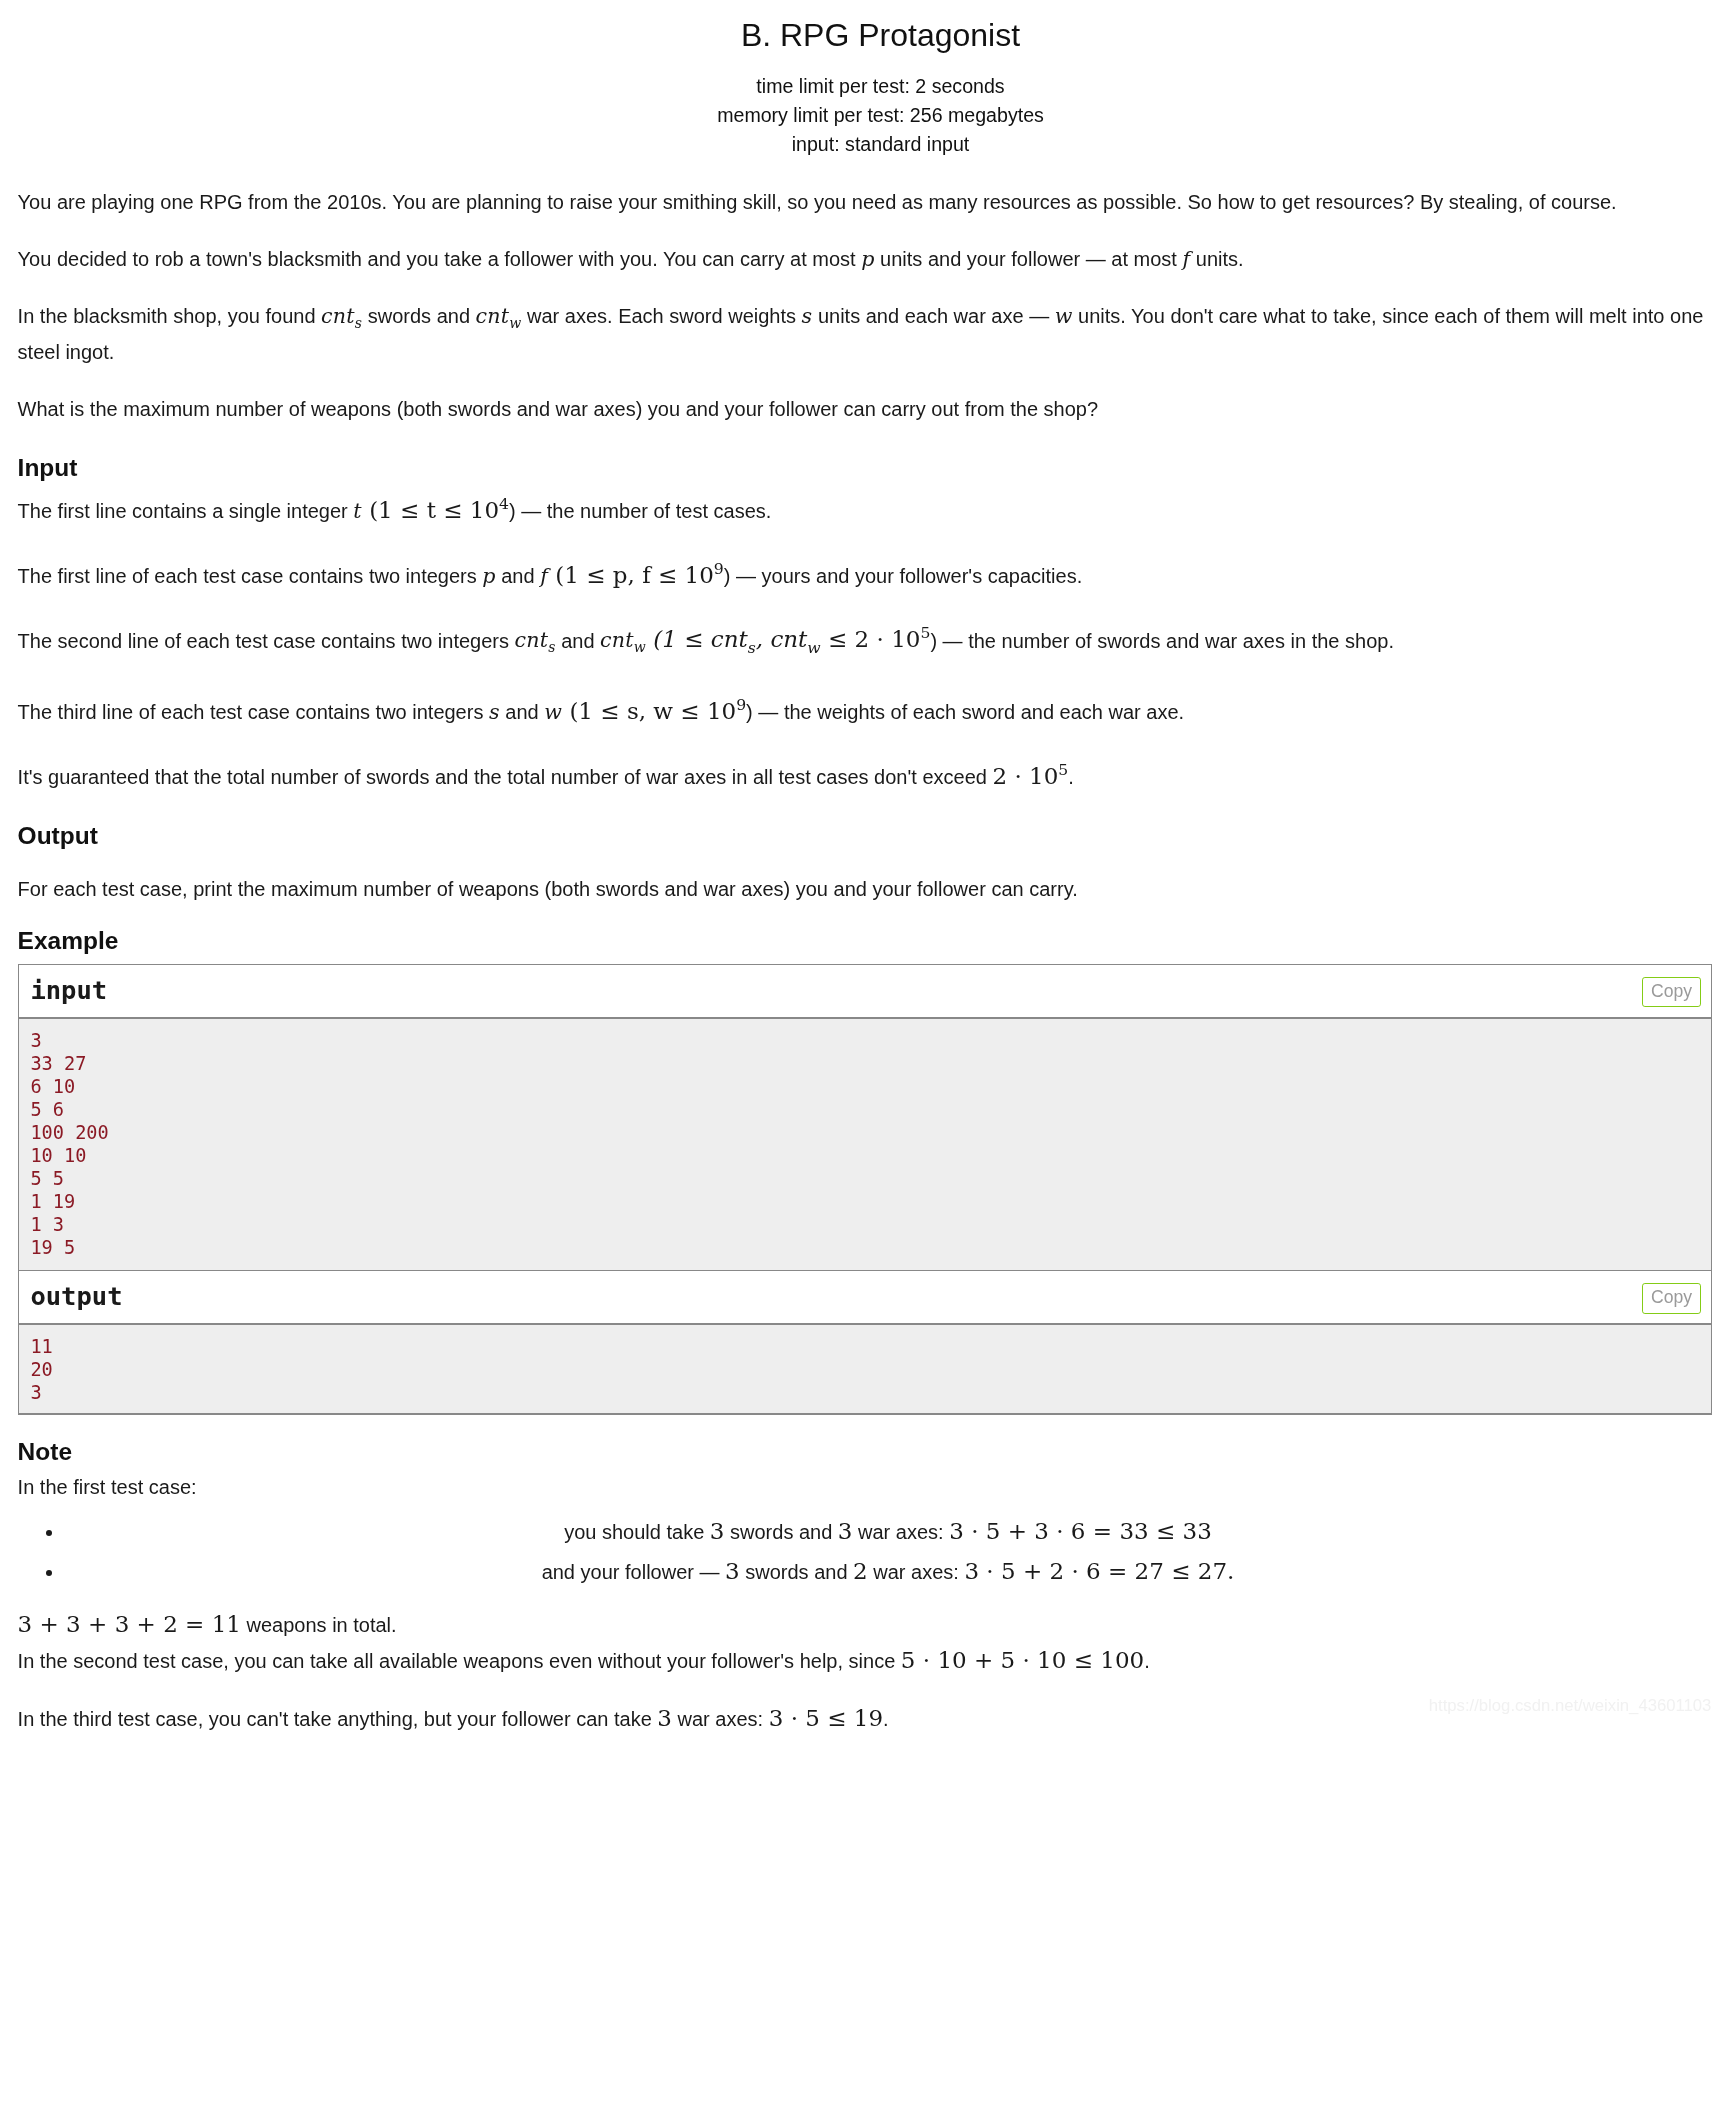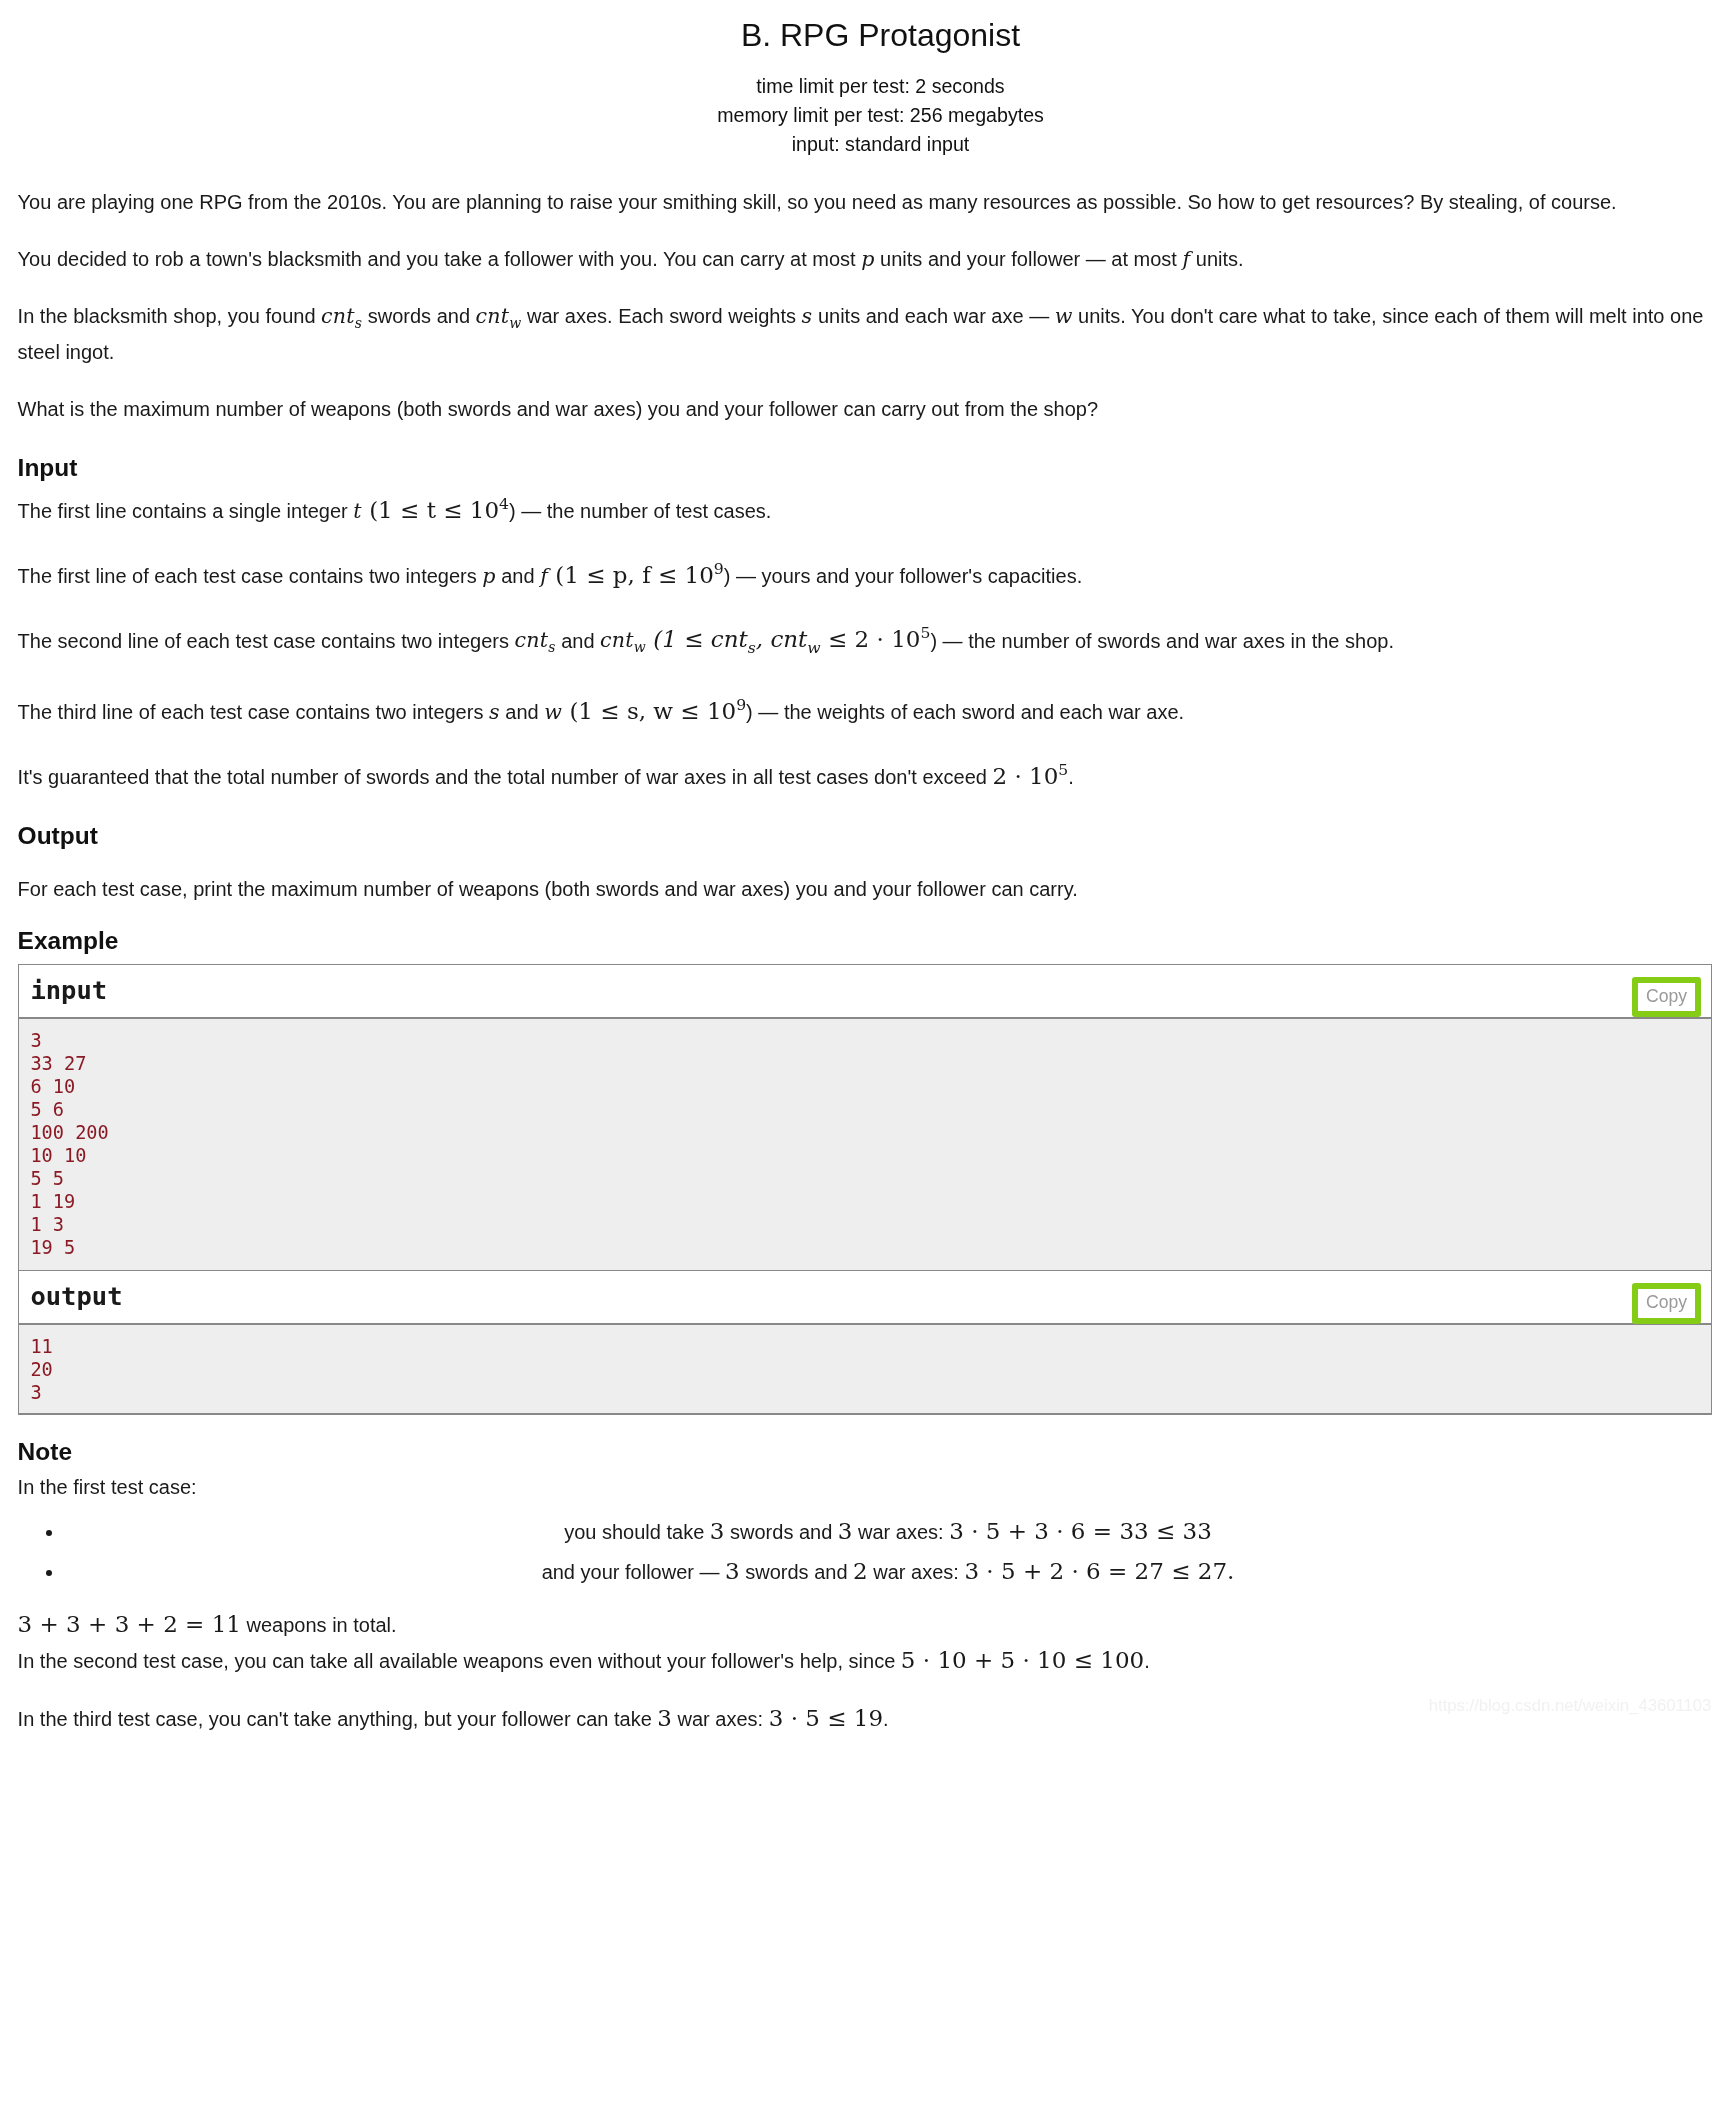--- a/index.html
+++ b/index.html
@@ -110,21 +110,21 @@
     font-family: "DejaVu Sans Mono", "Liberation Mono", monospace;
     font-size: 25.5px;
     line-height: 33px;
     font-weight: bold;
     color: #1a1a1a;
   }
   .copy-btn {
     position: absolute;
     right: 9.8px;
     top: 11.8px;
-    border: 6px solid #84cc16;
+    border: 1px solid #84cc16;
     border-radius: 2.9px;
     background: #ffffff;
     color: #9a9a9a;
     font-size: 17.6px;
     line-height: 19.6px;
     padding: 3.9px 7.8px 4.9px 7.8px;
     font-family: "Liberation Sans", sans-serif;
     cursor: pointer;
   }
   .sample-pre {

